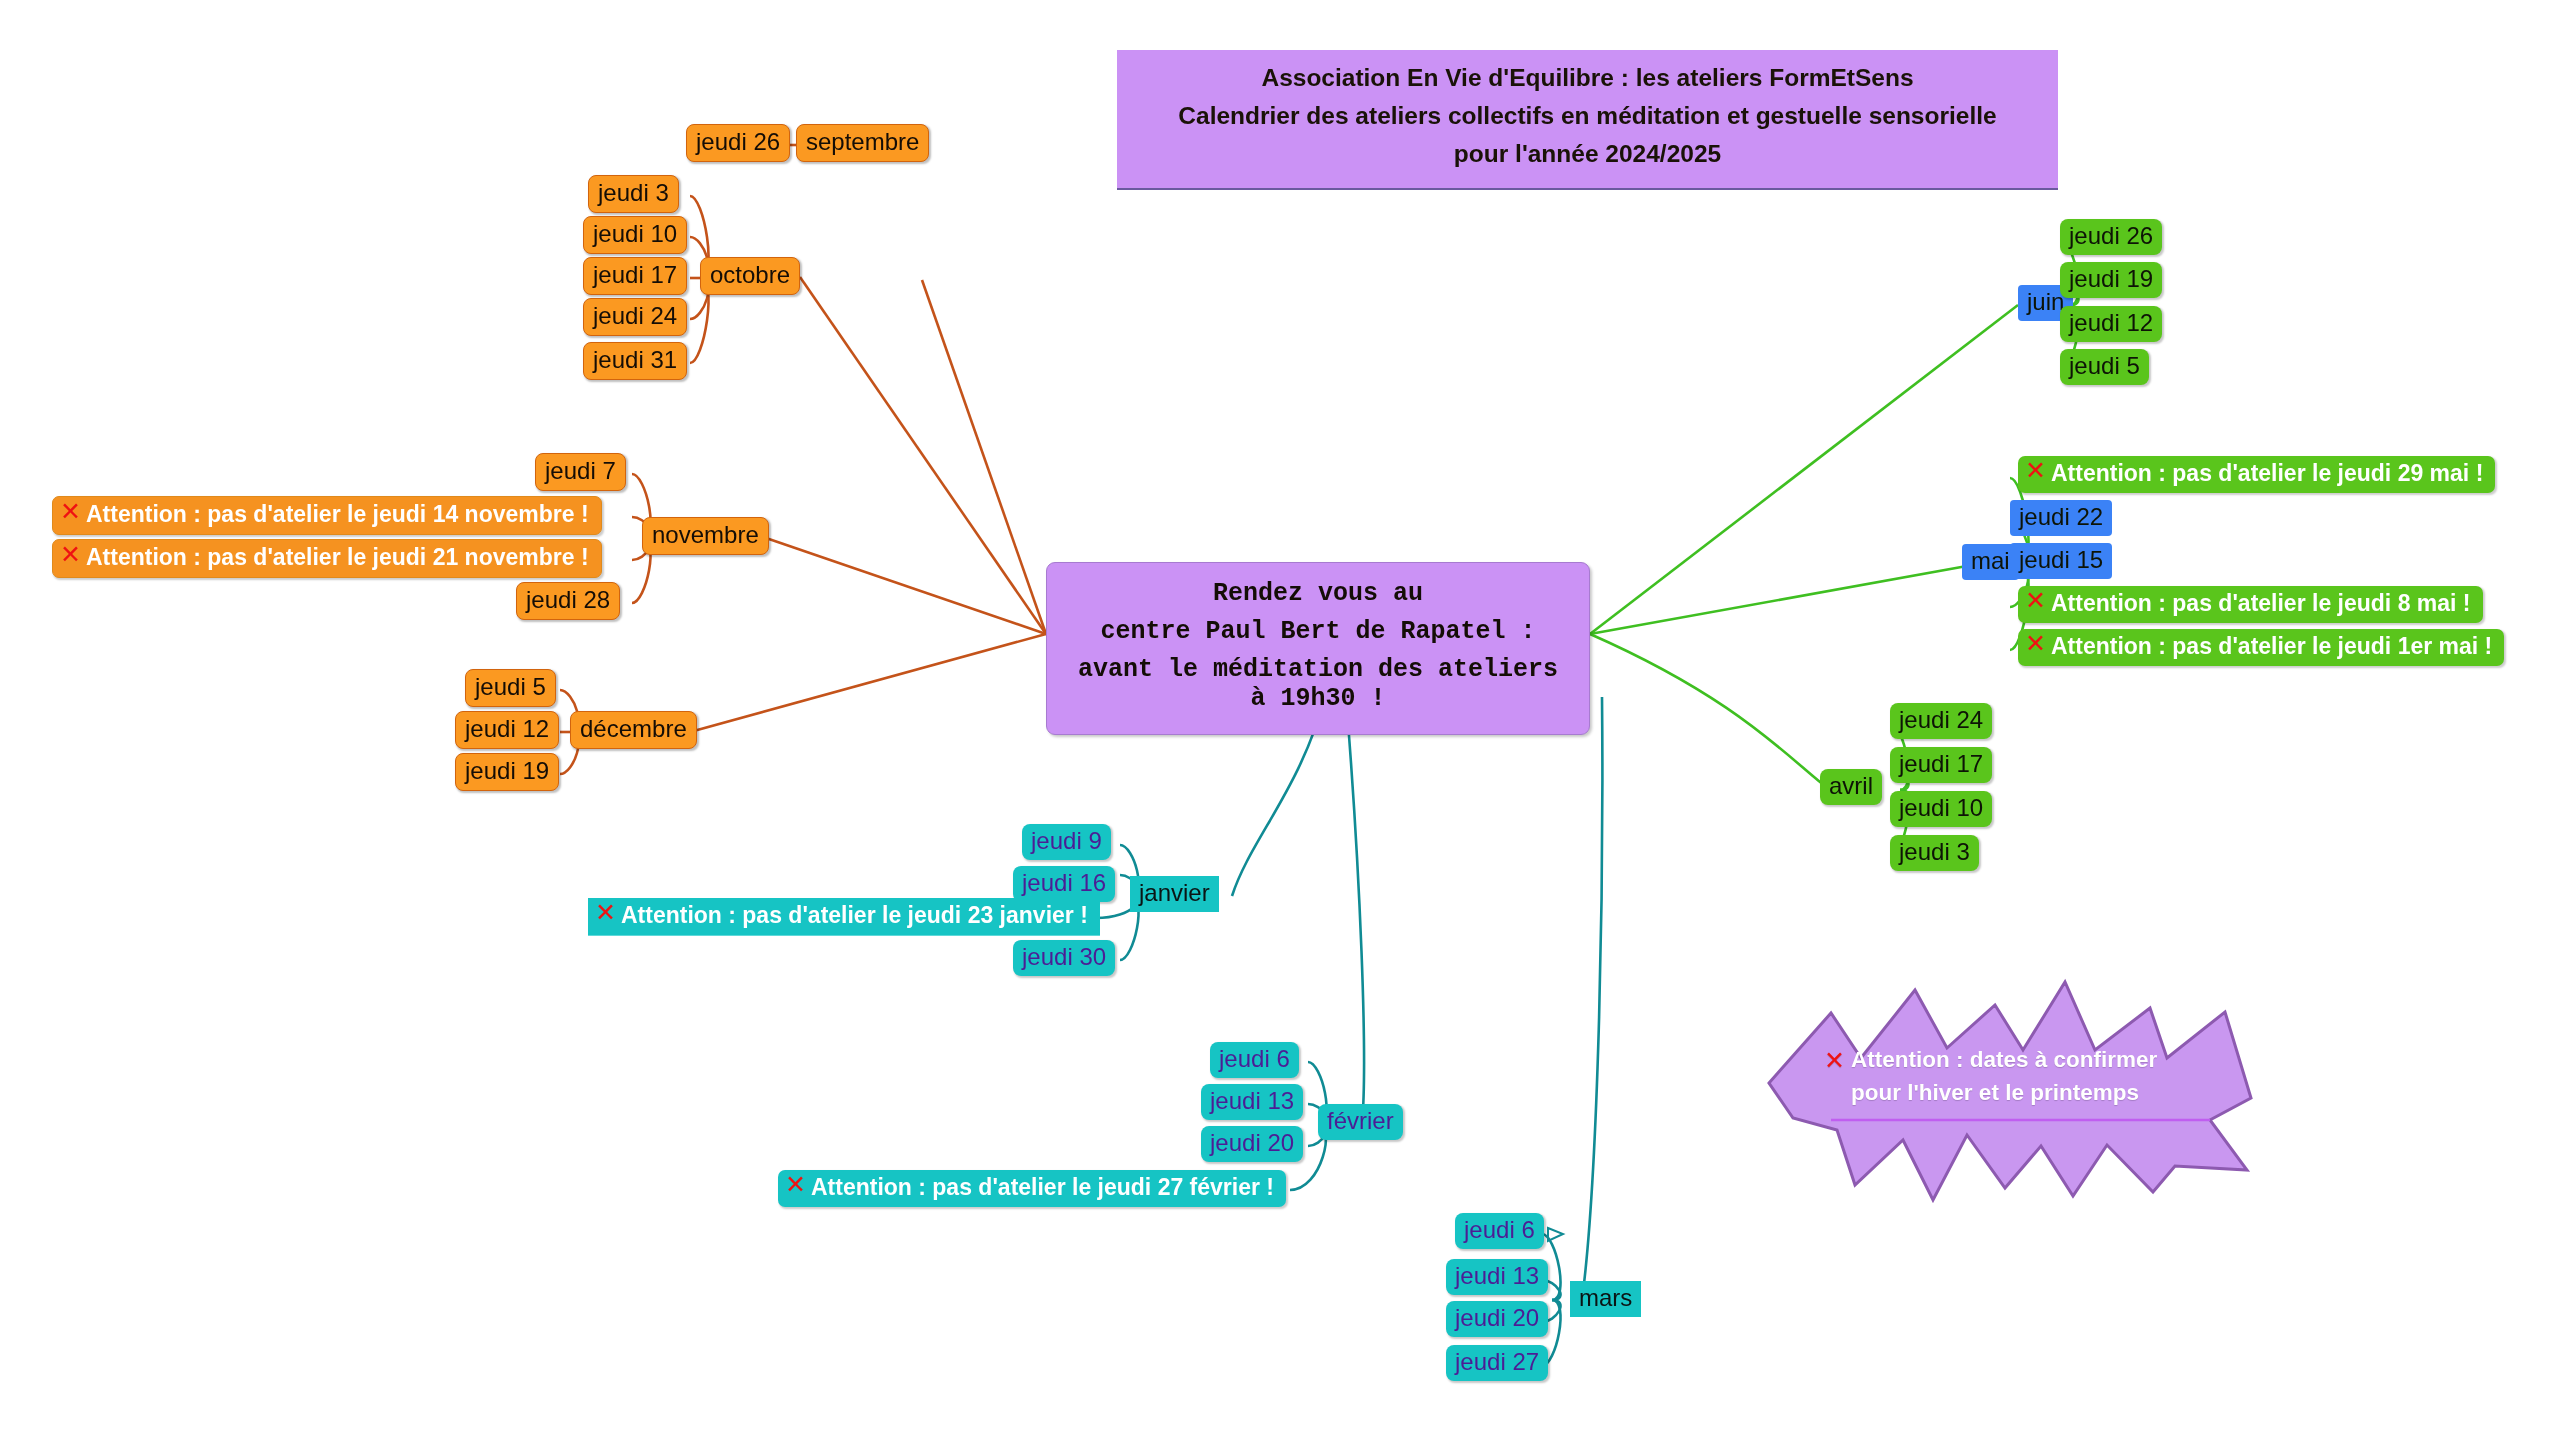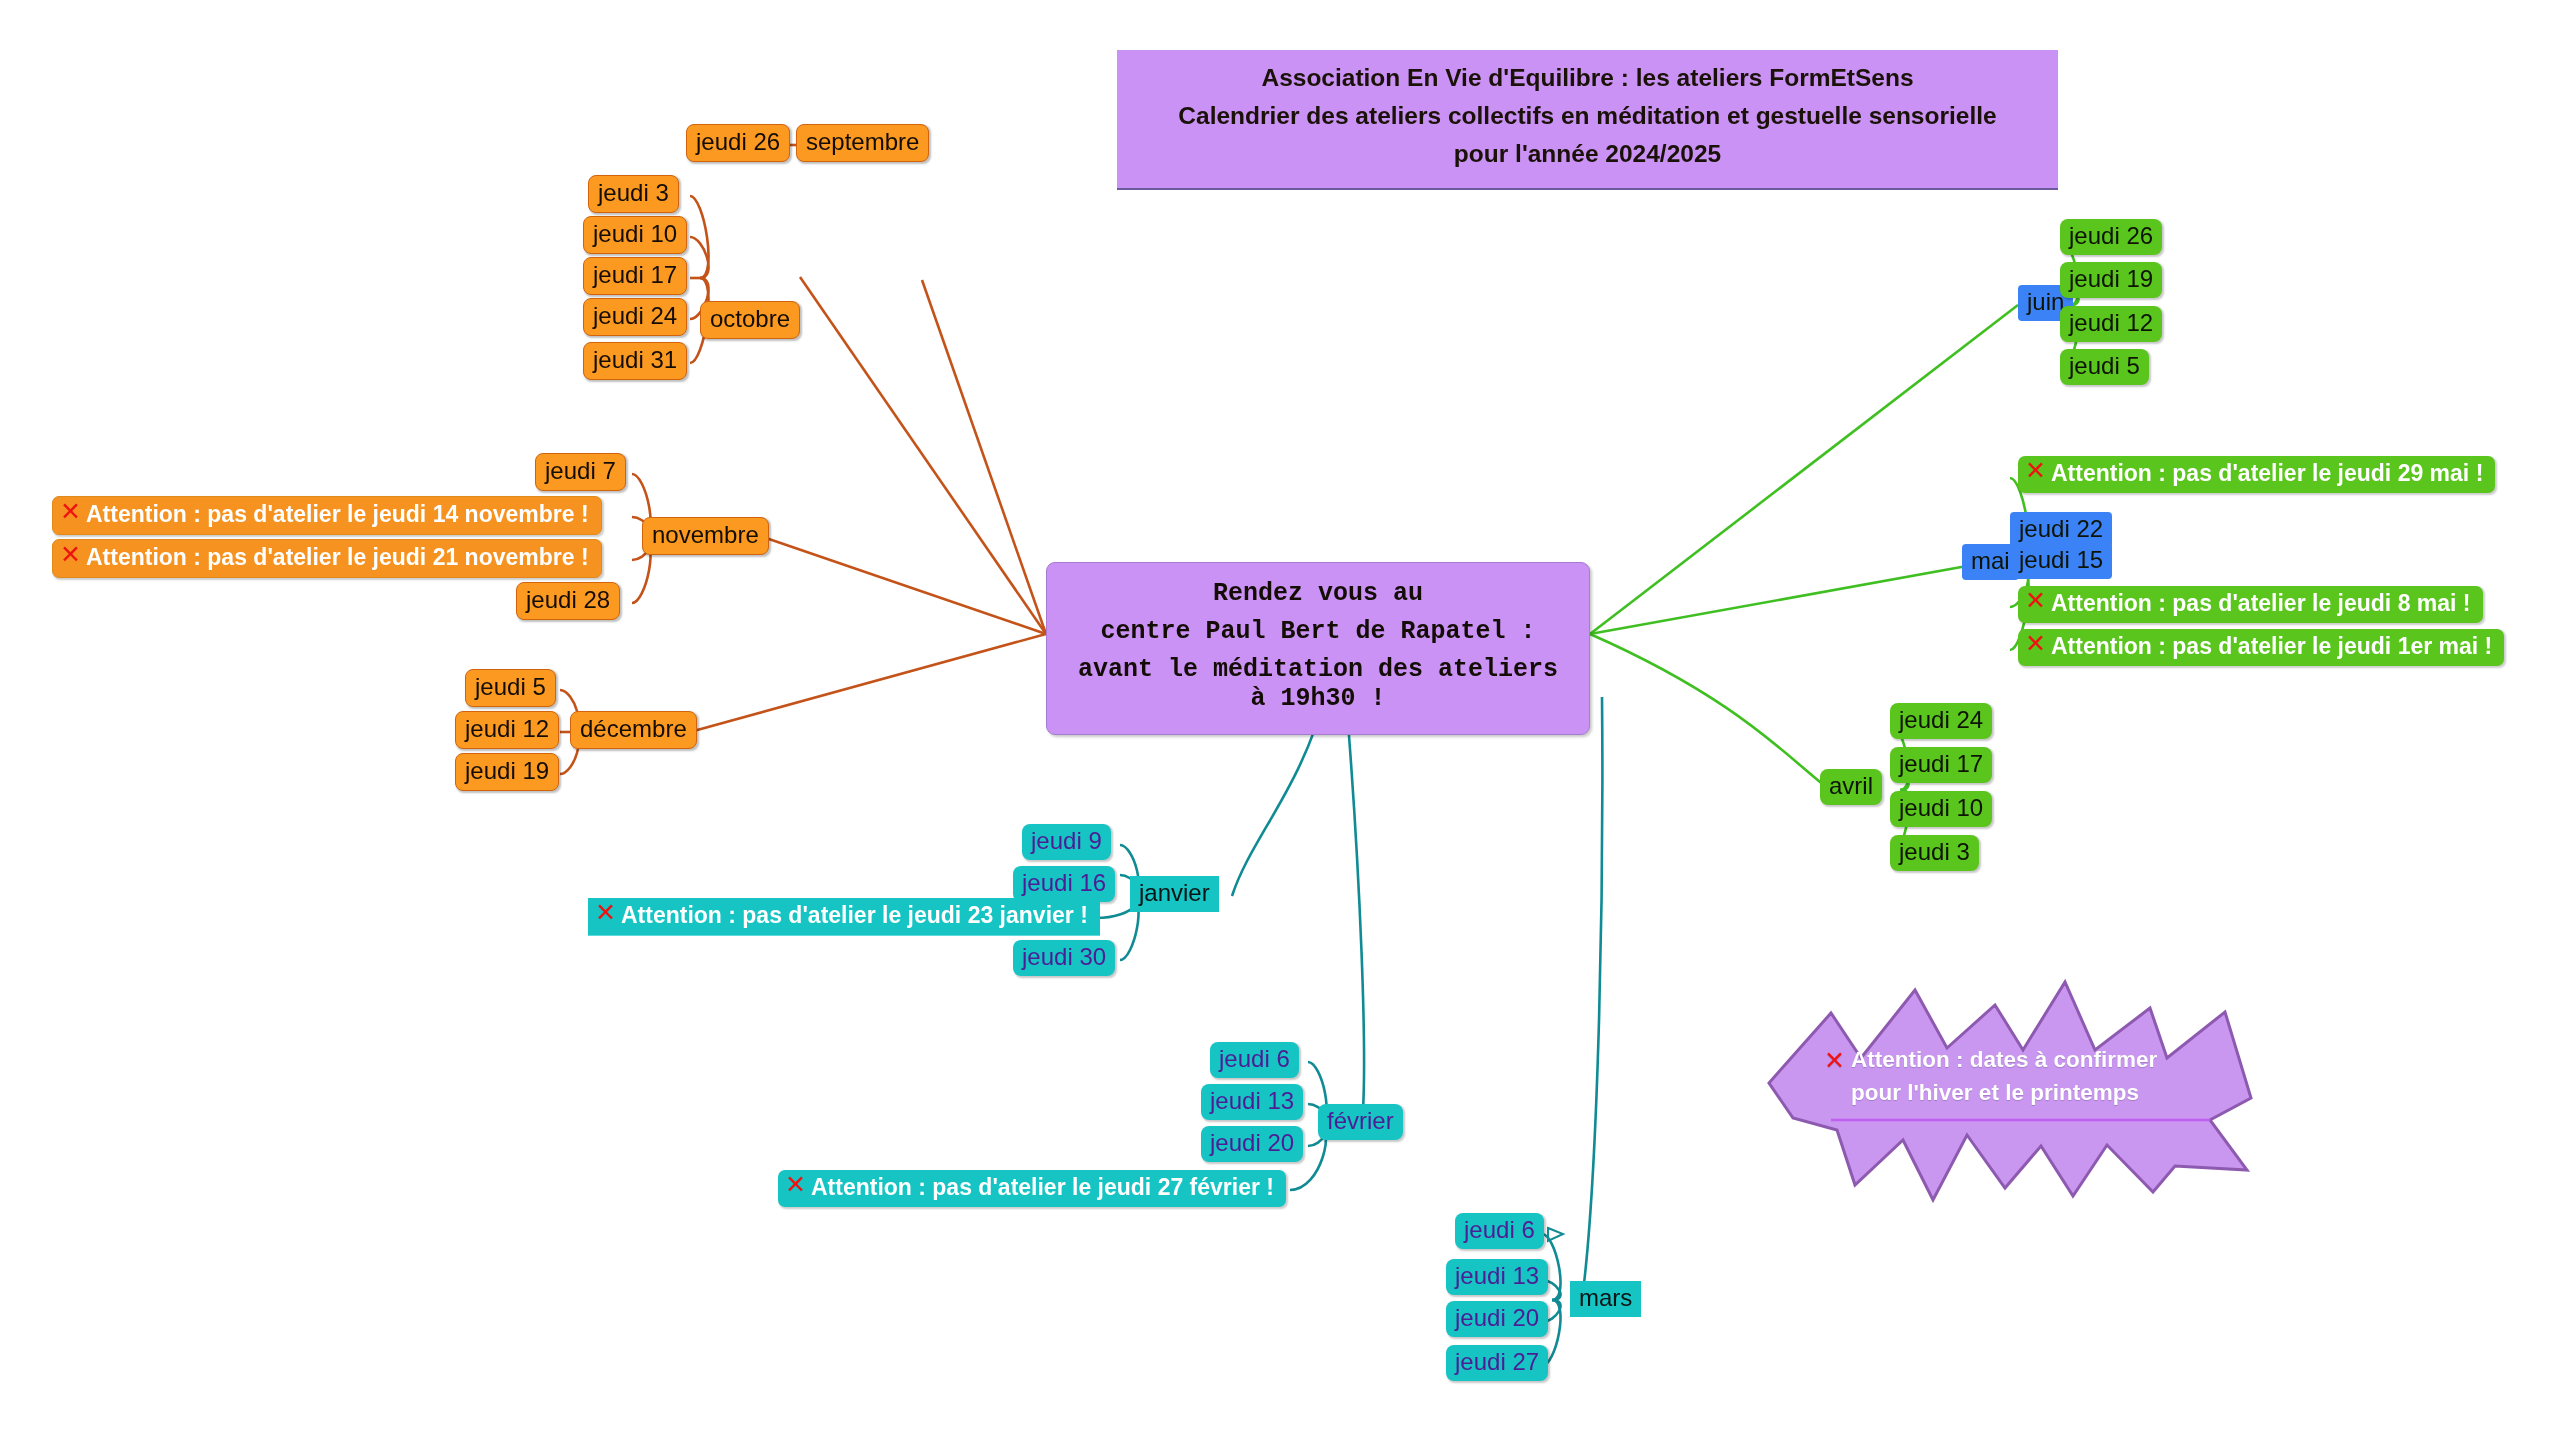--- a/index.html
+++ b/index.html
@@ -282,21 +282,21 @@
     <div>avant le méditation des ateliers à 19h30 !</div>
   </div>
 
   <div class="node n-orange" style="left:796px; top:124px;">
     <span>septembre</span>
   </div>
   <div class="node n-orange" style="left:686px; top:124px;">
     <span>jeudi 26</span>
   </div>
 
-  <div class="node n-orange" style="left:700px; top:257px;margin-top:44px;">
+  <div class="node n-orange" style="left:700px; top:257px;">
     <span>octobre</span>
   </div>
   <div class="node n-orange" style="left:588px; top:175px;">
     <span>jeudi 3</span>
   </div>
   <div class="node n-orange" style="left:583px; top:216px;">
     <span>jeudi 10</span>
   </div>
   <div class="node n-orange" style="left:583px; top:257px;">
     <span>jeudi 17</span>
@@ -405,21 +405,21 @@
     <span>jeudi 3</span>
   </div>
 
   <div class="node n-green-sq" style="left:1962px; top:544px;">
     <span>mai</span>
   </div>
   <div class="node a-green" style="left:2018px; top:456px;">
     <span class="xmark">✕</span>
     <span>Attention : pas d'atelier le jeudi 29 mai !</span>
   </div>
-  <div class="node n-green-sq" style="left:2010px; top:512px;text-align:center;">
+  <div class="node n-green-sq" style="left:2010px; top:500px;text-align:center;">
     <span>jeudi 22</span>
   </div>
   <div class="node n-green-sq" style="left:2010px; top:543px;">
     <span>jeudi 15</span>
   </div>
   <div class="node a-green" style="left:2018px; top:586px;">
     <span class="xmark">✕</span>
     <span>Attention : pas d'atelier le jeudi 8 mai !</span>
   </div>
   <div class="node a-green" style="left:2018px; top:629px;">

